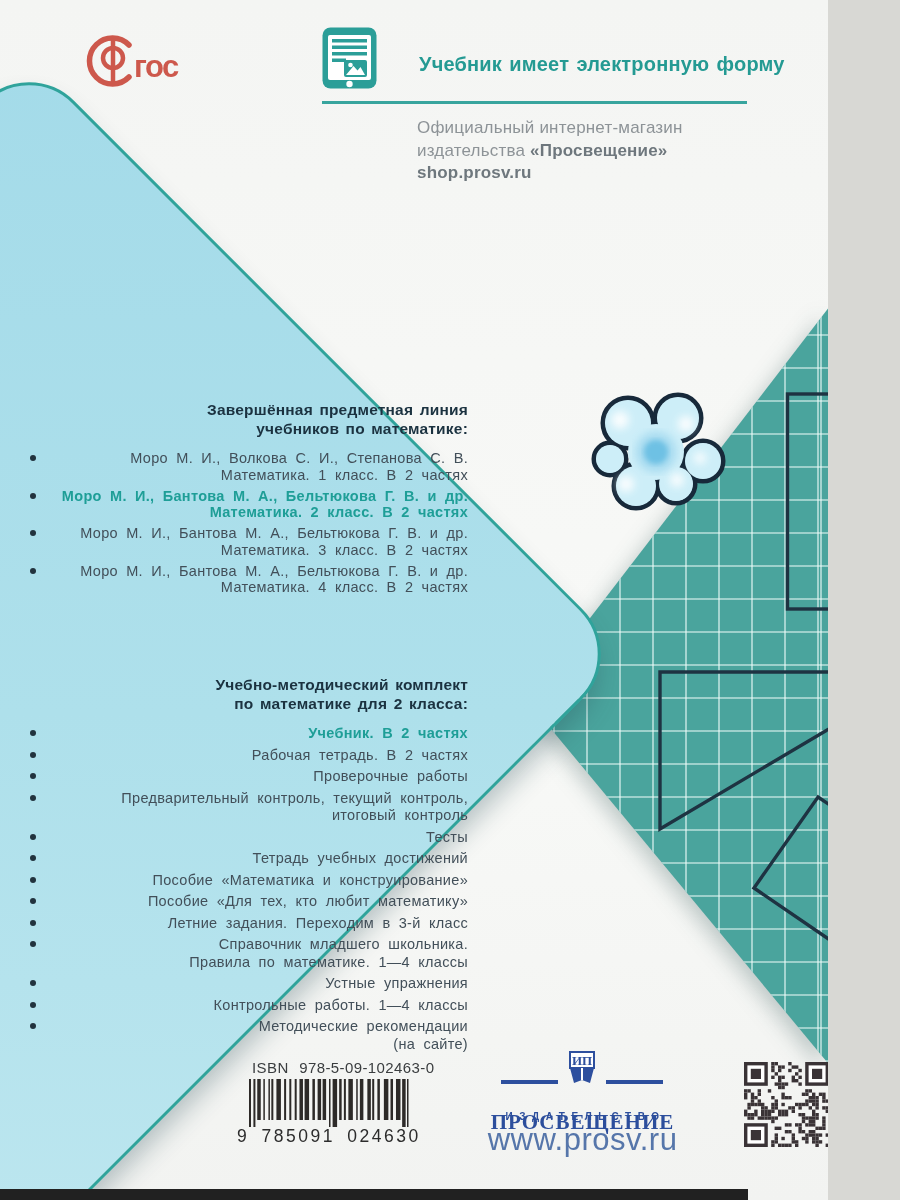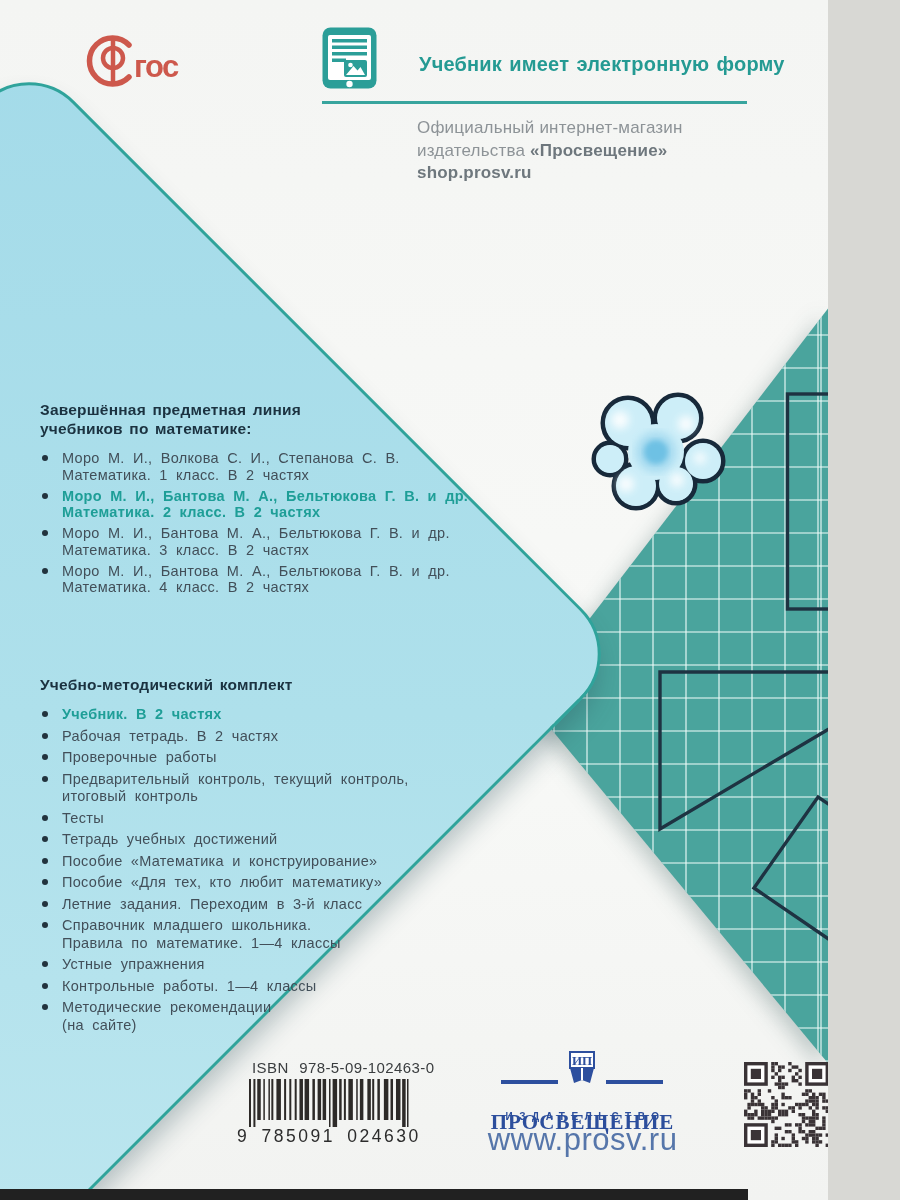--- a/index.html
+++ b/index.html
@@ -30,21 +30,21 @@
   
   .shapes-svg{position:absolute;left:0;top:0;}
   
   .fgos-logo{position:absolute;left:84px;top:34px;}
   .tablet-icon{position:absolute;left:321px;top:26px;}
   .ebook-title{position:absolute;left:419px;top:53px;font-size:20px;font-weight:bold;color:#249a93;letter-spacing:.2px;word-spacing:1.5px;}
   .divider{position:absolute;left:322px;top:101px;width:425px;height:3px;background:#38a59e;}
   .shop-block{position:absolute;left:417px;top:117px;font-size:17px;line-height:22.5px;color:#8d9397;letter-spacing:.2px;}
   .shop-block b{color:#6e777d;}
   
-  .list-block{position:absolute;left:40px;width:440px;color:#424f59;}
+  .list-block{position:absolute;left:28px;width:440px;color:#424f59;text-align:right;}
   .block-series{top:400px;}
   .block-umk{top:627px;margin-top:48px;}
   .list-heading{font-size:15.5px;line-height:19px;font-weight:bold;color:#1b3240;letter-spacing:.2px;word-spacing:2px;}
   .list-block ul{list-style:none;margin:12px 0 0 0;padding:0;}
   .list-block li{position:relative;padding-left:22px;font-size:14.5px;letter-spacing:.3px;word-spacing:4px;}
   .block-series li{line-height:16.5px;margin-bottom:4.5px;}
   .block-umk li{line-height:17.5px;margin-bottom:4px;}
   .list-block li::before{content:'';position:absolute;left:2px;top:5px;width:6px;height:6px;border-radius:50%;background:#22333e;}
   .list-block li.hl{color:#1e9e97;font-weight:bold;}
   
@@ -174,20 +174,21 @@
       <li>
         <div>Моро М. И., Бантова М. А., Бельтюкова Г. В. и др.</div>
         <div>Математика. 4 класс. В 2 частях</div>
       </li>
     </ul>
   </div>
 
   <div class="list-block block-umk">
     <div class="list-heading">
       <div>Учебно-методический комплект</div>
+      <div>по математике для 2 класса:</div>
     </div>
     <ul>
       <li class="hl">
         <div>Учебник. В 2 частях</div>
       </li>
       <li>
           <div>Рабочая тетрадь. В 2 частях</div>
         </li>
       <li>
           <div>Проверочные работы</div>

